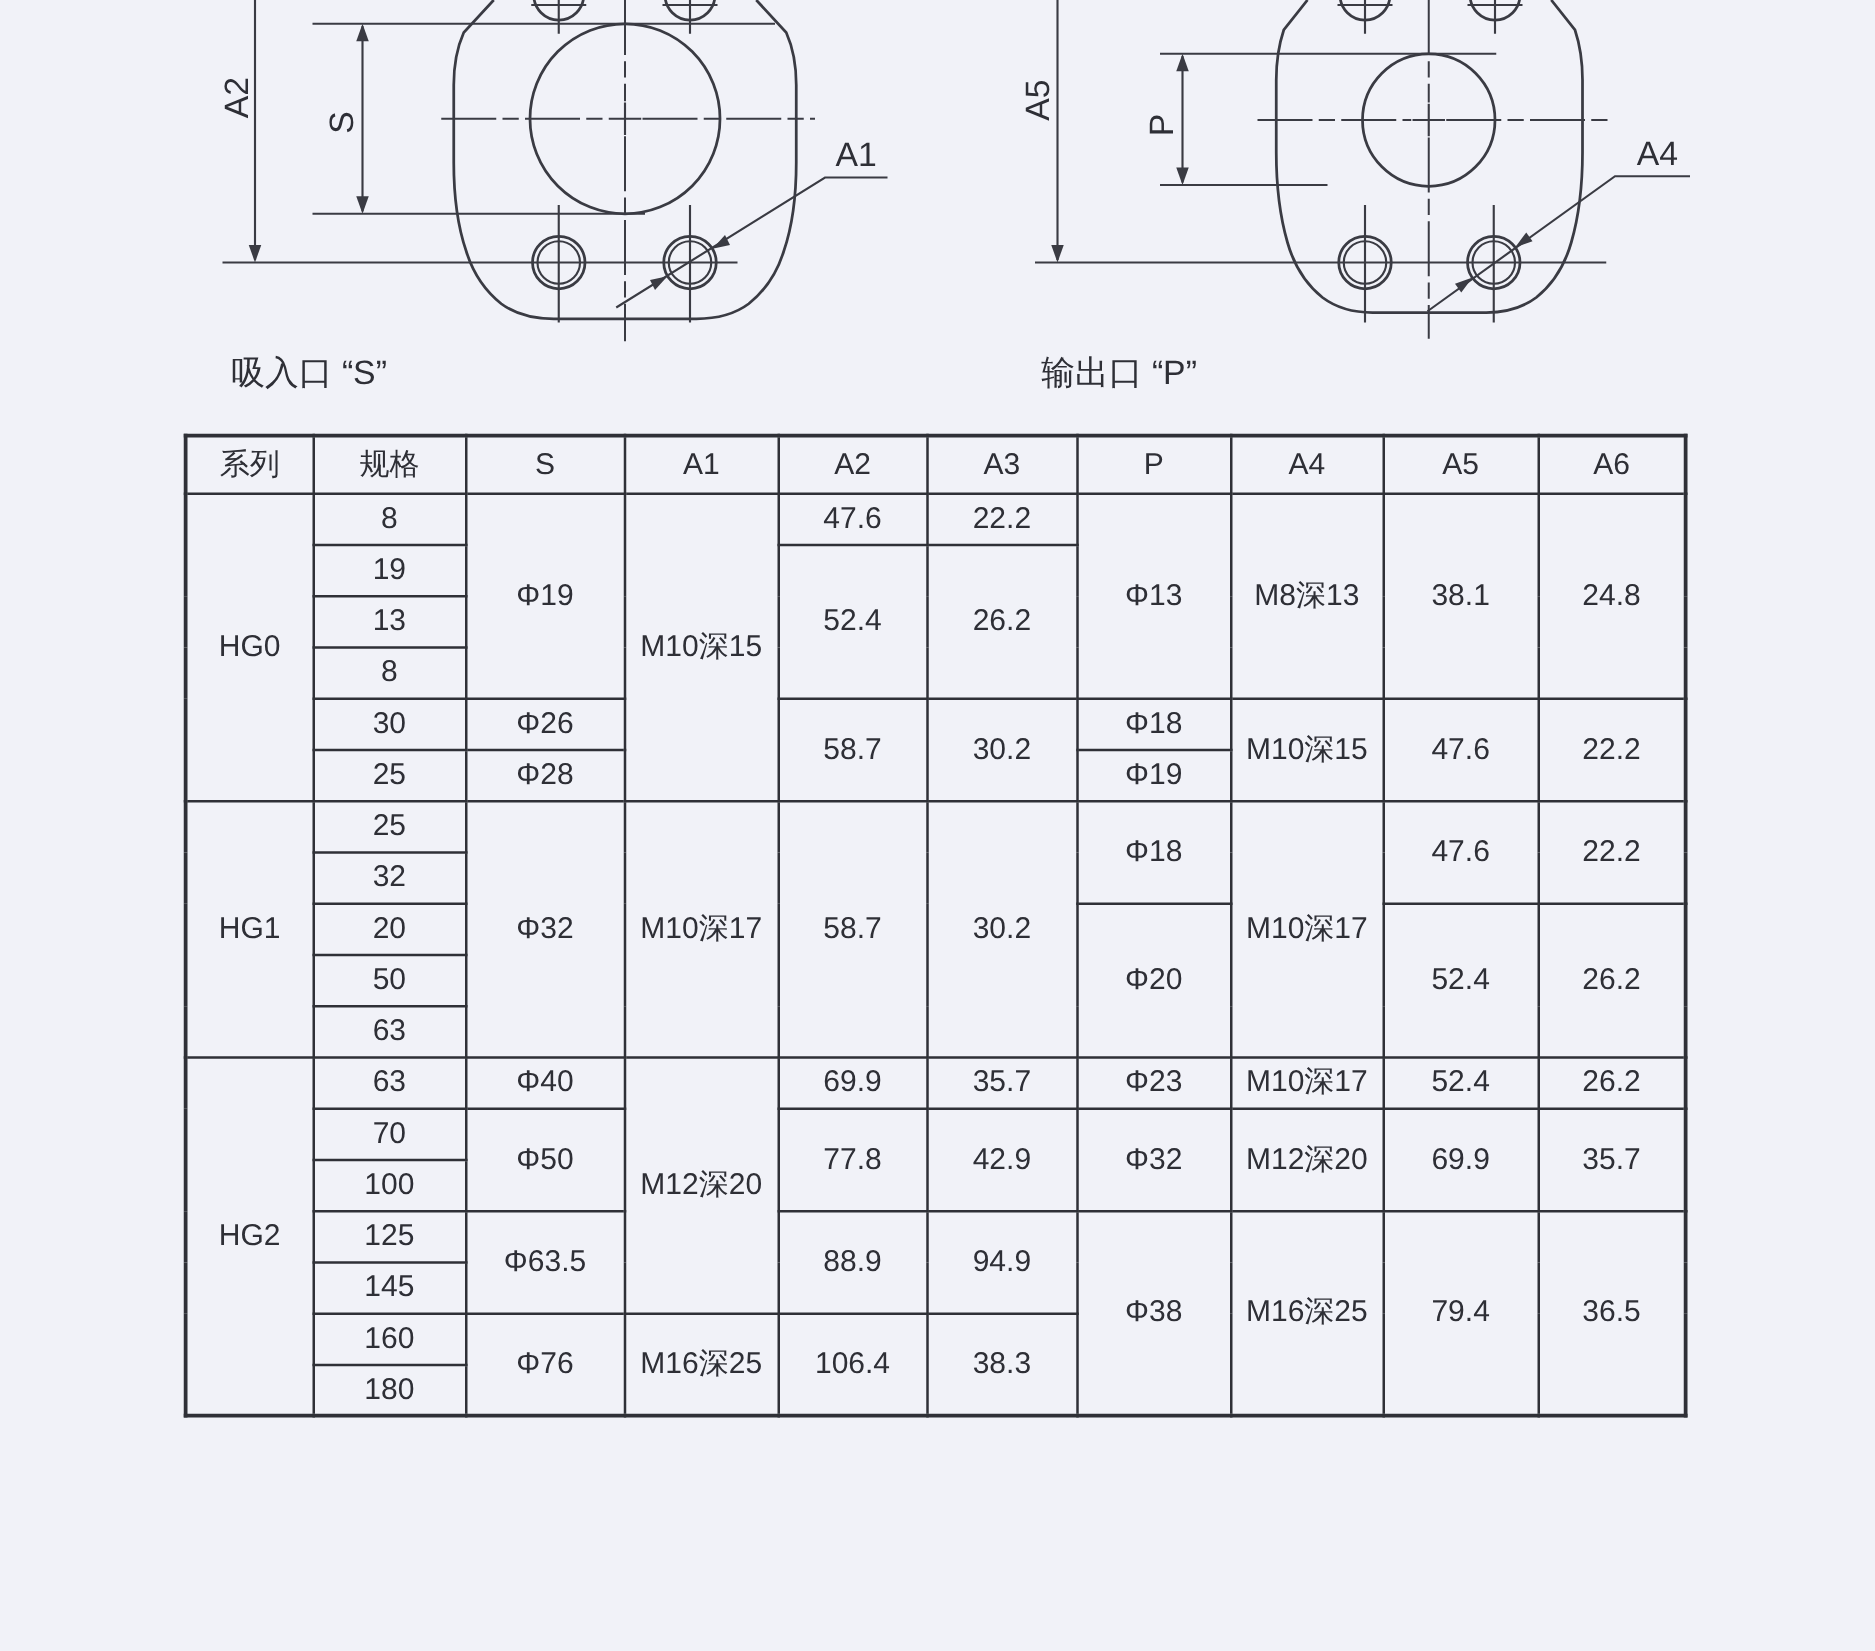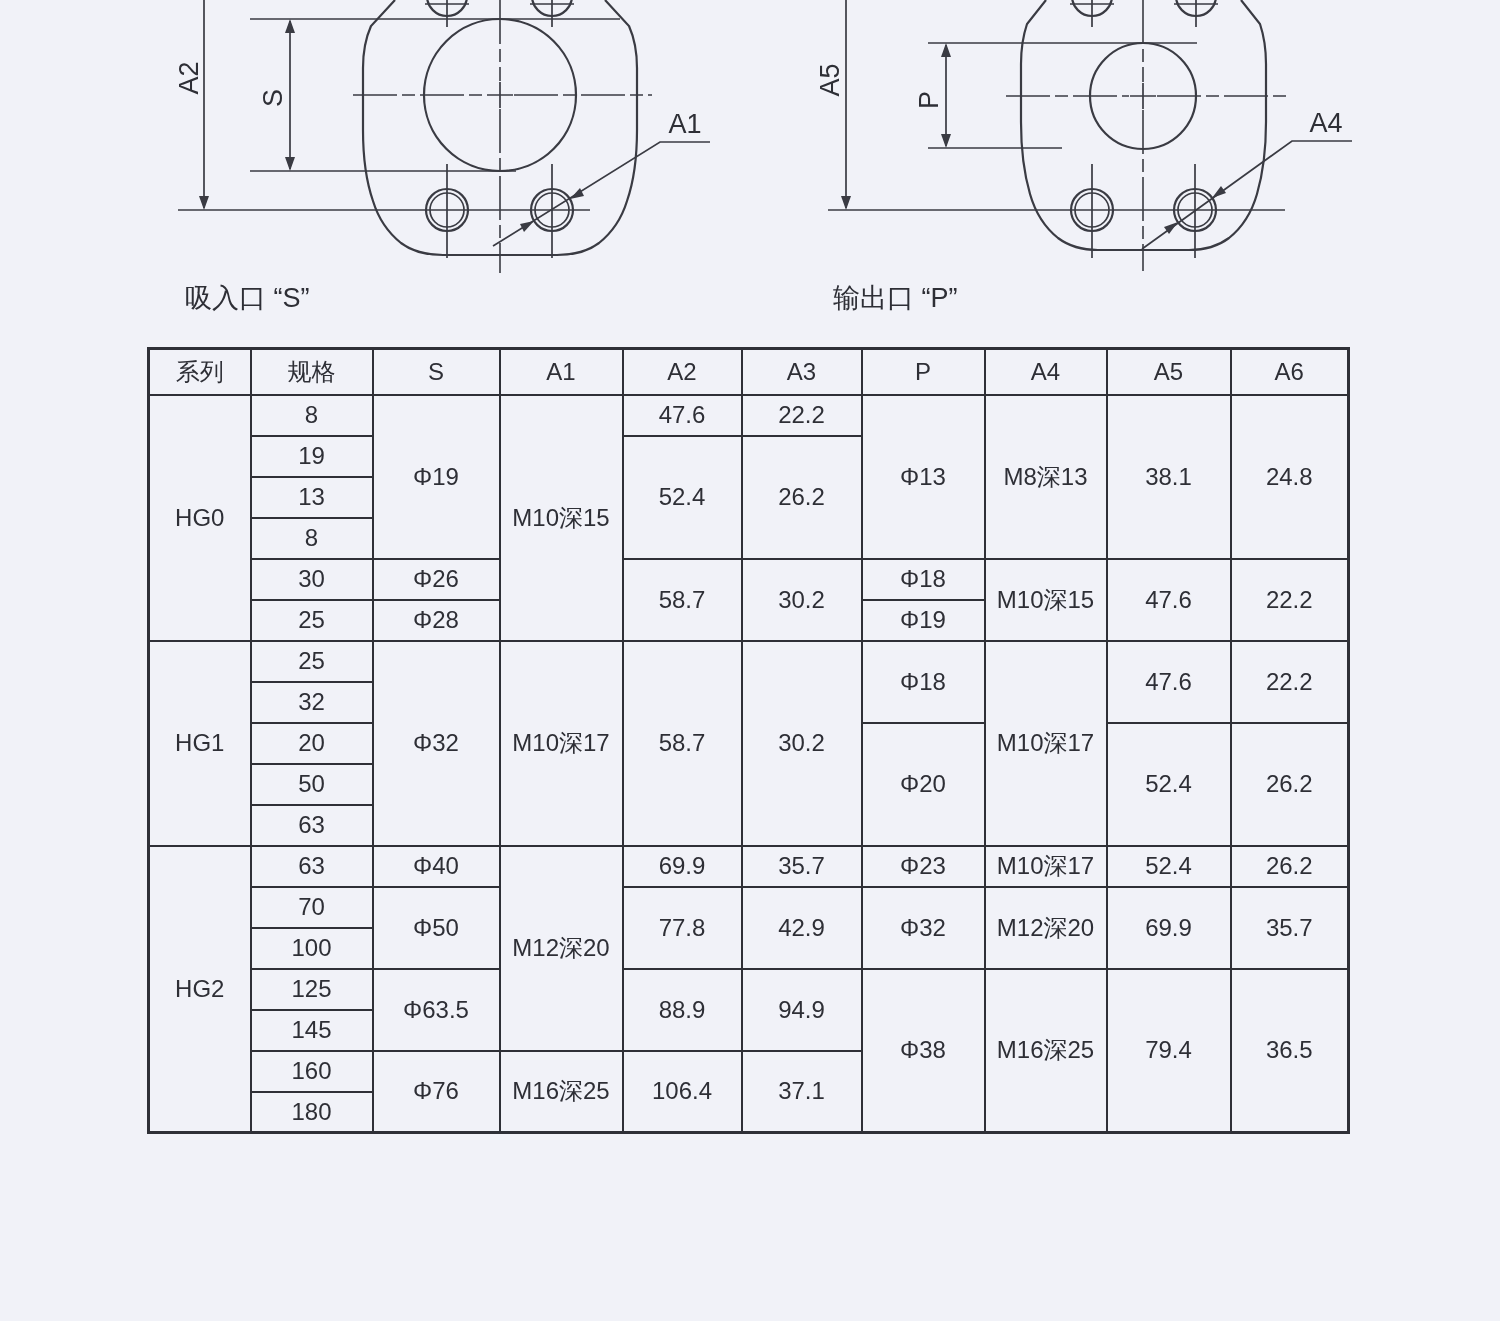--- a/index.html
+++ b/index.html
@@ -254,19 +254,19 @@
         <td rowspan="4">36.5</td>
       </tr>
       <tr>
         <td>145</td>
       </tr>
       <tr>
         <td>160</td>
         <td rowspan="2">Φ76</td>
         <td rowspan="2">M16深25</td>
         <td rowspan="2">106.4</td>
-        <td rowspan="2">37.1</td>
+        <td rowspan="2">38.3</td>
       </tr>
       <tr>
         <td>180</td>
       </tr>
     </tbody>
 </table>
 
 </body></html>

